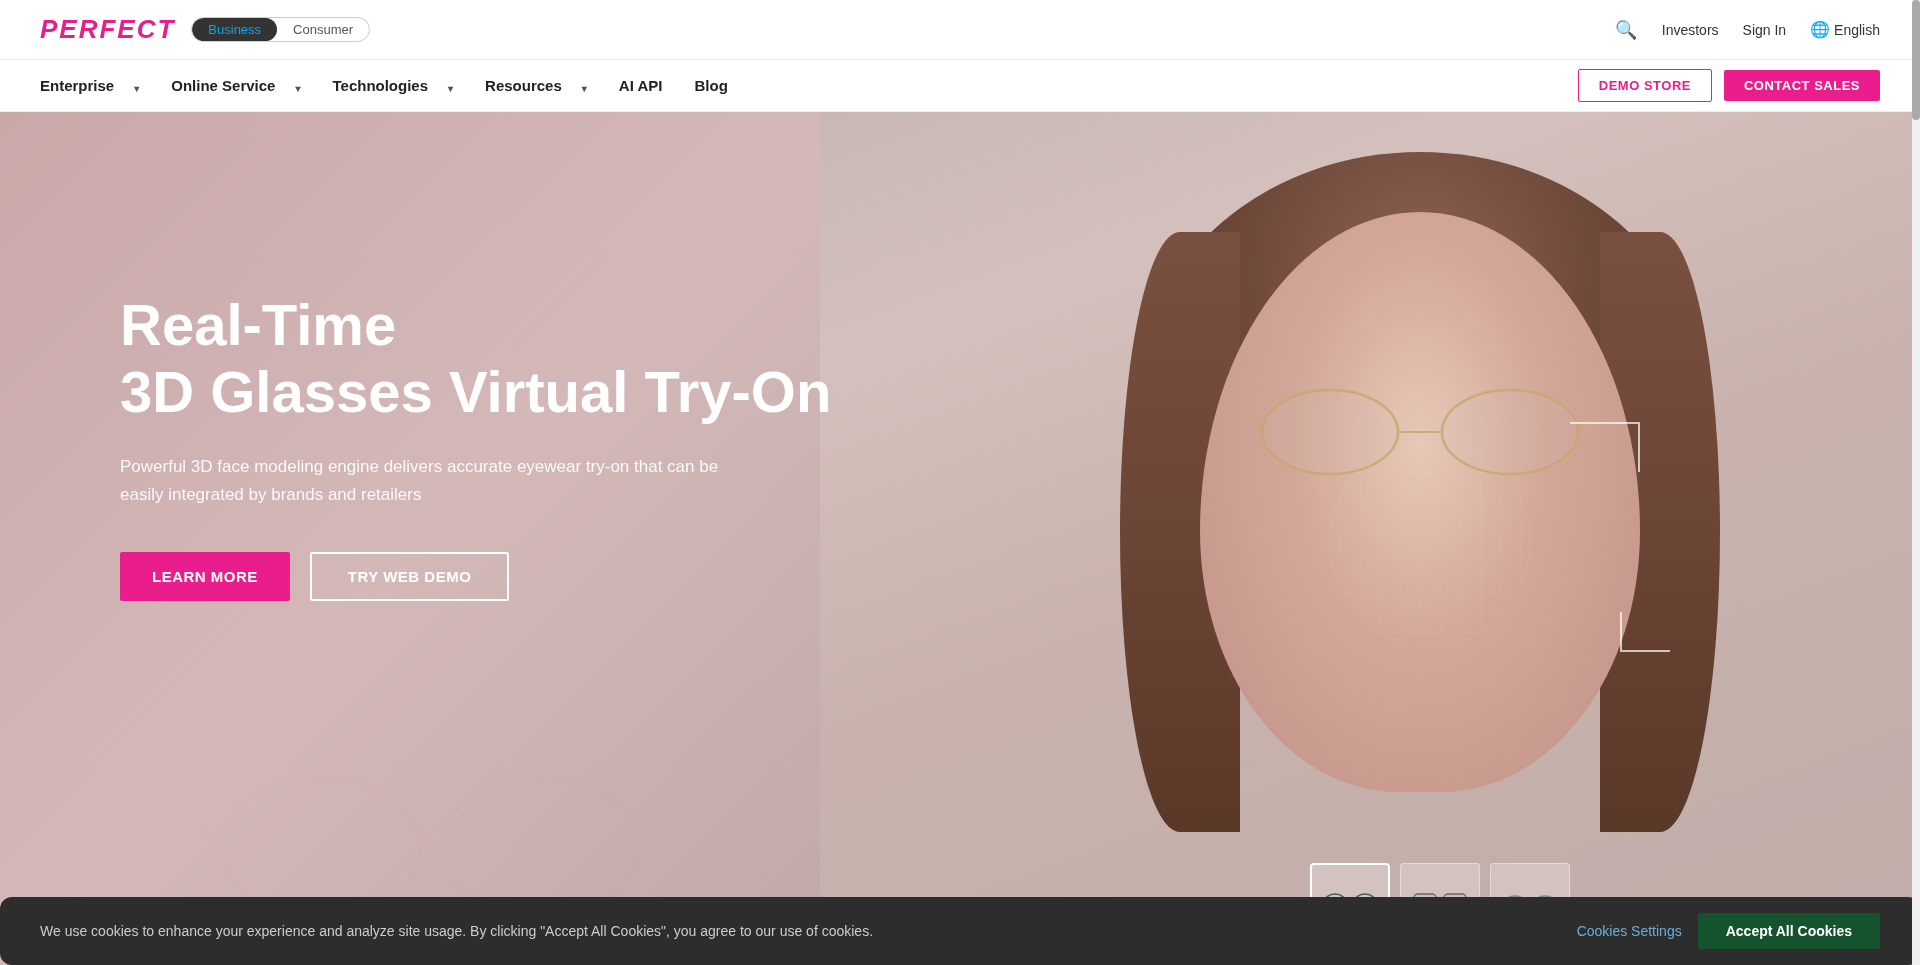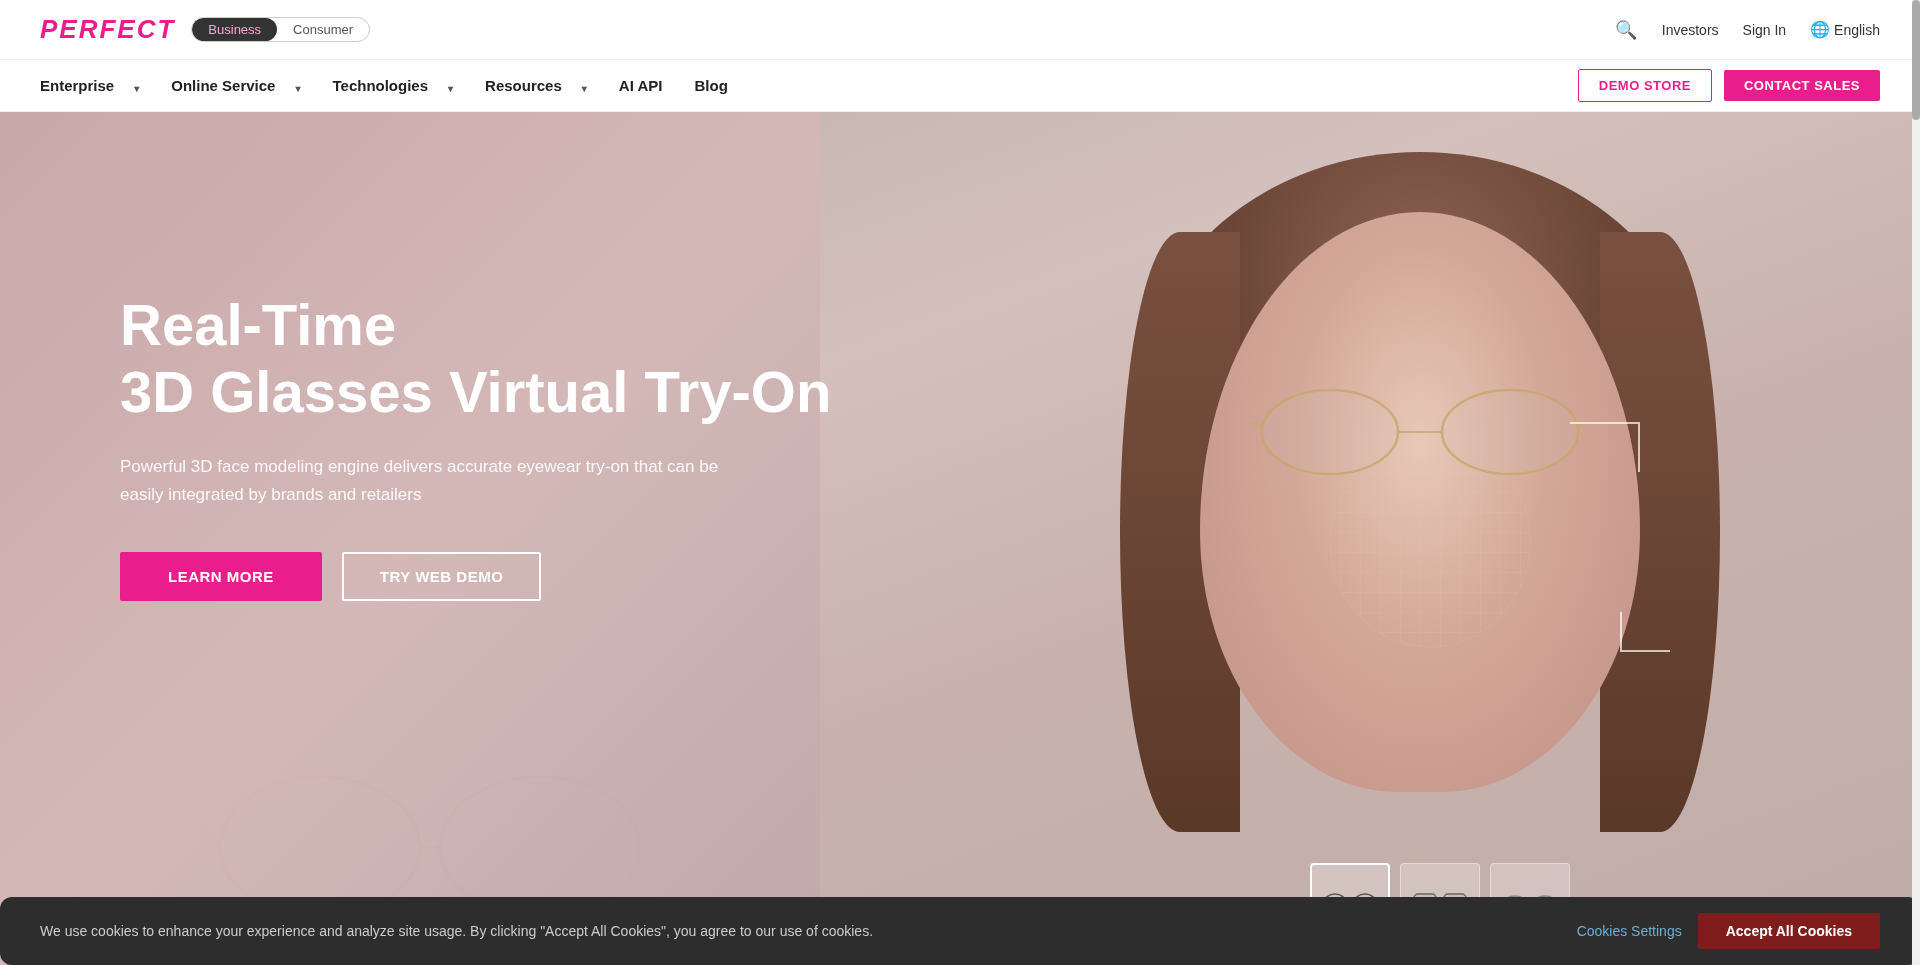--- a/index.html
+++ b/index.html
@@ -36,21 +36,21 @@
     .toggle-btn {
       padding: 4px 16px;
       font-size: 13px;
       cursor: pointer;
       border: none;
       background: transparent;
       color: #555;
     }
     .toggle-btn.active {
       background: #333;
-      color: #f9a8d4;
+      color: #0ea5e9;
       border-radius: 20px;
     }
     .top-bar-right {
       display: flex;
       align-items: center;
       gap: 24px;
     }
     .search-icon-btn {
       background: none;
       border: none;
@@ -173,21 +173,21 @@
       color: rgba(255,255,255,0.92);
       line-height: 1.6;
       margin-bottom: 44px;
       max-width: 640px;
     }
     .hero-actions {
       display: flex;
       gap: 20px;
     }
     .learn-more-btn {
-      padding: 14px 48px;
+      padding: 14px 32px;
       background: #e91e8c;
       color: #fff;
       border: none;
       font-size: 15px;
       font-weight: 700;
       cursor: pointer;
       border-radius: 2px;
       letter-spacing: 0.5px;
     }
     .try-demo-btn {
@@ -344,21 +344,21 @@
     }
     .cookies-settings-btn {
       background: none;
       border: none;
       color: #6baed6;
       font-size: 14px;
       cursor: pointer;
     }
     .accept-cookies-btn {
       padding: 10px 28px;
-      background: #7f1d1d;
+      background: #14532d;
       color: #fff;
       border: none;
       font-size: 14px;
       font-weight: 700;
       cursor: pointer;
       border-radius: 2px;
     }
 
     
     .scrollbar-track {

